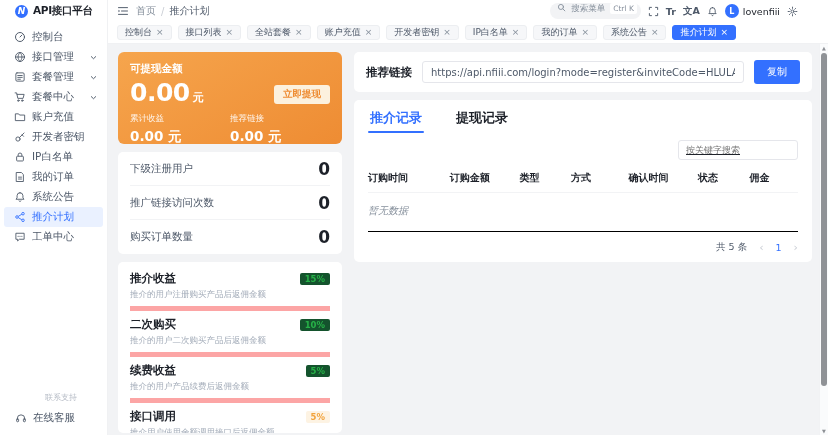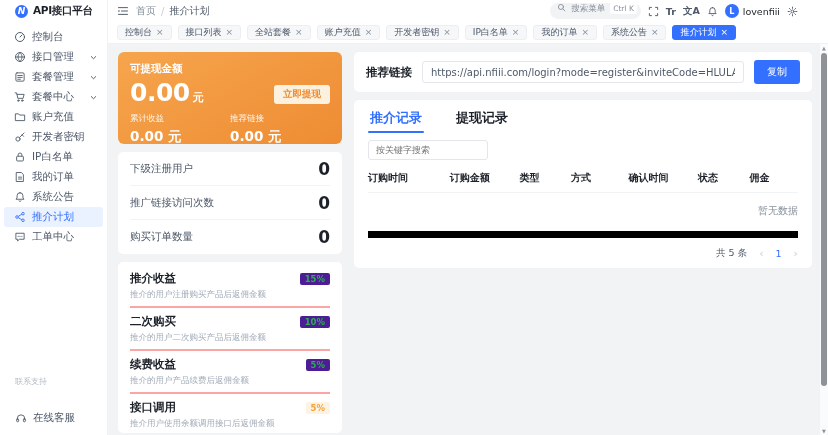--- a/index.html
+++ b/index.html
@@ -12,21 +12,21 @@
   .logo { height:22px; display:flex; align-items:center; gap:5px; padding-left:15px; flex-shrink:0; }
   .logo-mark { width:13px; height:13px; border-radius:50%; background:#3370ff; color:#fff; font-size:9px; font-weight:bold; font-style:italic; display:flex; align-items:center; justify-content:center; }
   .logo-text { font-size:10.5px; font-weight:bold; color:#1d2129; letter-spacing:-0.3px; }
   .nav { padding:5px 4px 0; }
   .nav-item { display:flex; align-items:center; gap:6px; height:20px; padding:0 6px 0 10px; border-radius:3px; font-size:10.5px; color:#4e5969; cursor:pointer; }
   .nav-item svg { flex-shrink:0; color:#4e5969; }
   .nav-item .chev { margin-left:auto; color:#86909c; display:flex; }
   .nav-item.active { background:#eaf1ff; color:#3370ff; }
   .nav-item.active svg { color:#3370ff; }
   .support { margin-top:auto; padding:0 0 10px 15px; }
-  .support-label { font-size:8px; color:#b4bac4; margin-bottom:24px; }
+  .support-label { font-size:8px; color:#b4bac4; margin-bottom:8px;text-align:center; }
   .support-item { display:flex; align-items:center; gap:6px; font-size:10.5px; color:#4e5969; cursor:pointer; }
 
   
   .main-col { flex:1; display:flex; flex-direction:column; min-width:0; }
   .topbar { height:22px; background:#fff; display:flex; align-items:center; gap:7px; padding:0 30px 0 9px; flex-shrink:0; }
   .icon-btn { display:flex; align-items:center; color:#4e5969; cursor:pointer; }
   .crumb { display:flex; align-items:center; gap:5px; font-size:10px; }
   .crumb-home { color:#86909c; cursor:pointer; }
   .crumb-sep { color:#c9cdd4; }
   .crumb-cur { color:#4e5969; }
@@ -65,49 +65,49 @@
 
   
   .metrics { padding:0 12px; flex-shrink:0; }
   .metric-row { height:34px; display:flex; align-items:center; justify-content:space-between; border-bottom:1px solid #f2f3f5; }
   .metric-row:last-child { border-bottom:none; }
   .metric-label { font-size:10.5px; color:#4e5969; }
   .metric-val { font-size:17px; font-weight:bold; color:#1d2129; }
 
   
   .commission { flex:1; padding:3px 12px; overflow:hidden; }
-  .rule { padding:6px 0 5px; border-bottom:2px solid #fca5a5; }
+  .rule { padding:6px 0 5px; border-bottom:5px solid #fca5a5; }
   .rule:last-child { border-bottom:none; }
   .rule-top { display:flex; align-items:center; justify-content:space-between; }
   .rule-title { font-size:11.5px; font-weight:600; color:#1d2129; }
   .badge { font-size:8.5px; padding:1px 5px; border-radius:2px; font-weight:600; }
   .b-green { background:#e8f8ee; color:#27b round;}
-  .b-green { background:#4c1d95; color:#27b148; }
+  .b-green { background:#14532d; color:#27b148; }
   .b-orange { background:#fdf3e3; color:#f2a33c; }
   .rule-desc { font-size:8.5px; color:#a2abb8; margin-top:3px; }
 
   
   .referral { height:40px; display:flex; align-items:center; gap:10px; padding:0 12px; flex-shrink:0; }
   .ref-label { font-size:11.5px; font-weight:bold; color:#1d2129; white-space:nowrap; }
   .ref-input { flex:1; height:22px; border:1px solid #e5e6eb; border-radius:3px; padding:0 8px; font-size:10px; color:#4e5969; outline:none; min-width:0; font-family:inherit; }
   .copy-btn { background:#3370ff; color:#fff; border:none; border-radius:3px; font-size:10px; padding:5px 13px; cursor:pointer; flex-shrink:0; }
 
   
   .records { padding:0 14px 8px; flex-shrink:0; }
   .rec-tabs { display:flex; gap:30px; }
   .rec-tab { font-size:13px; font-weight:600; color:#1d2129; padding:9px 2px 6px; position:relative; cursor:pointer; }
   .rec-tab.active { color:#3370ff; }
   .rec-tab.active::after { content:""; position:absolute; left:0; right:0; bottom:0; height:2px; border-radius:1px; background:#3370ff; }
-  .rec-search-row { display:flex; justify-content:flex-start; padding:7px 0 6px; }
+  .rec-search-row { display:flex; justify-content:flex-end; padding:7px 0 6px;text-decoration:underline; }
   .rec-search { width:120px; height:20px; border:1px solid #e5e6eb; border-radius:3px; font-size:9px; padding:0 7px; color:#4e5969; outline:none; font-family:inherit; }
   .thead { display:flex; align-items:center; padding:5px 0 7px; border-bottom:1px solid #f2f3f5; }
   .th { font-size:10px; font-weight:bold; color:#1d2129; }
   .th:nth-child(1){flex:1.35;} .th:nth-child(2){flex:1.15;} .th:nth-child(3){flex:.85;}
   .th:nth-child(4){flex:.95;} .th:nth-child(5){flex:1.15;} .th:nth-child(6){flex:.85;} .th:nth-child(7){flex:.8;}
-  .empty { text-align:right; font-size:10px; color:#86909c; padding:11px 0 13px; border-bottom:7px solid #000000; }
+  .empty { text-align:left; font-size:10px; color:#86909c; padding:11px 0 13px; border-bottom:1px solid #000000;font-style:italic; }
   .pager { display:flex; justify-content:flex-end; align-items:center; gap:12px; padding-top:9px; font-size:9.5px; color:#4e5969; }
   .pg-arrow { color:#c9cdd4; font-size:11px; cursor:pointer; line-height:1; }
   .pg-page { color:#3370ff; cursor:pointer; }
 
   
   .vscroll { position:absolute; right:0; top:44px; bottom:0; width:9px; background:#fafbfc; border-left:1px solid #f1f2f4; }
   .vs-arrow { position:absolute; left:0; right:0; text-align:center; font-size:5px; color:#8d9095; }
   .vs-up { top:1px; } .vs-down { bottom:1px; }
   .vs-thumb { position:absolute; left:1px; top:9px; width:6px; height:333px; background:#8f9296; border-radius:3px; cursor:pointer; }
 

